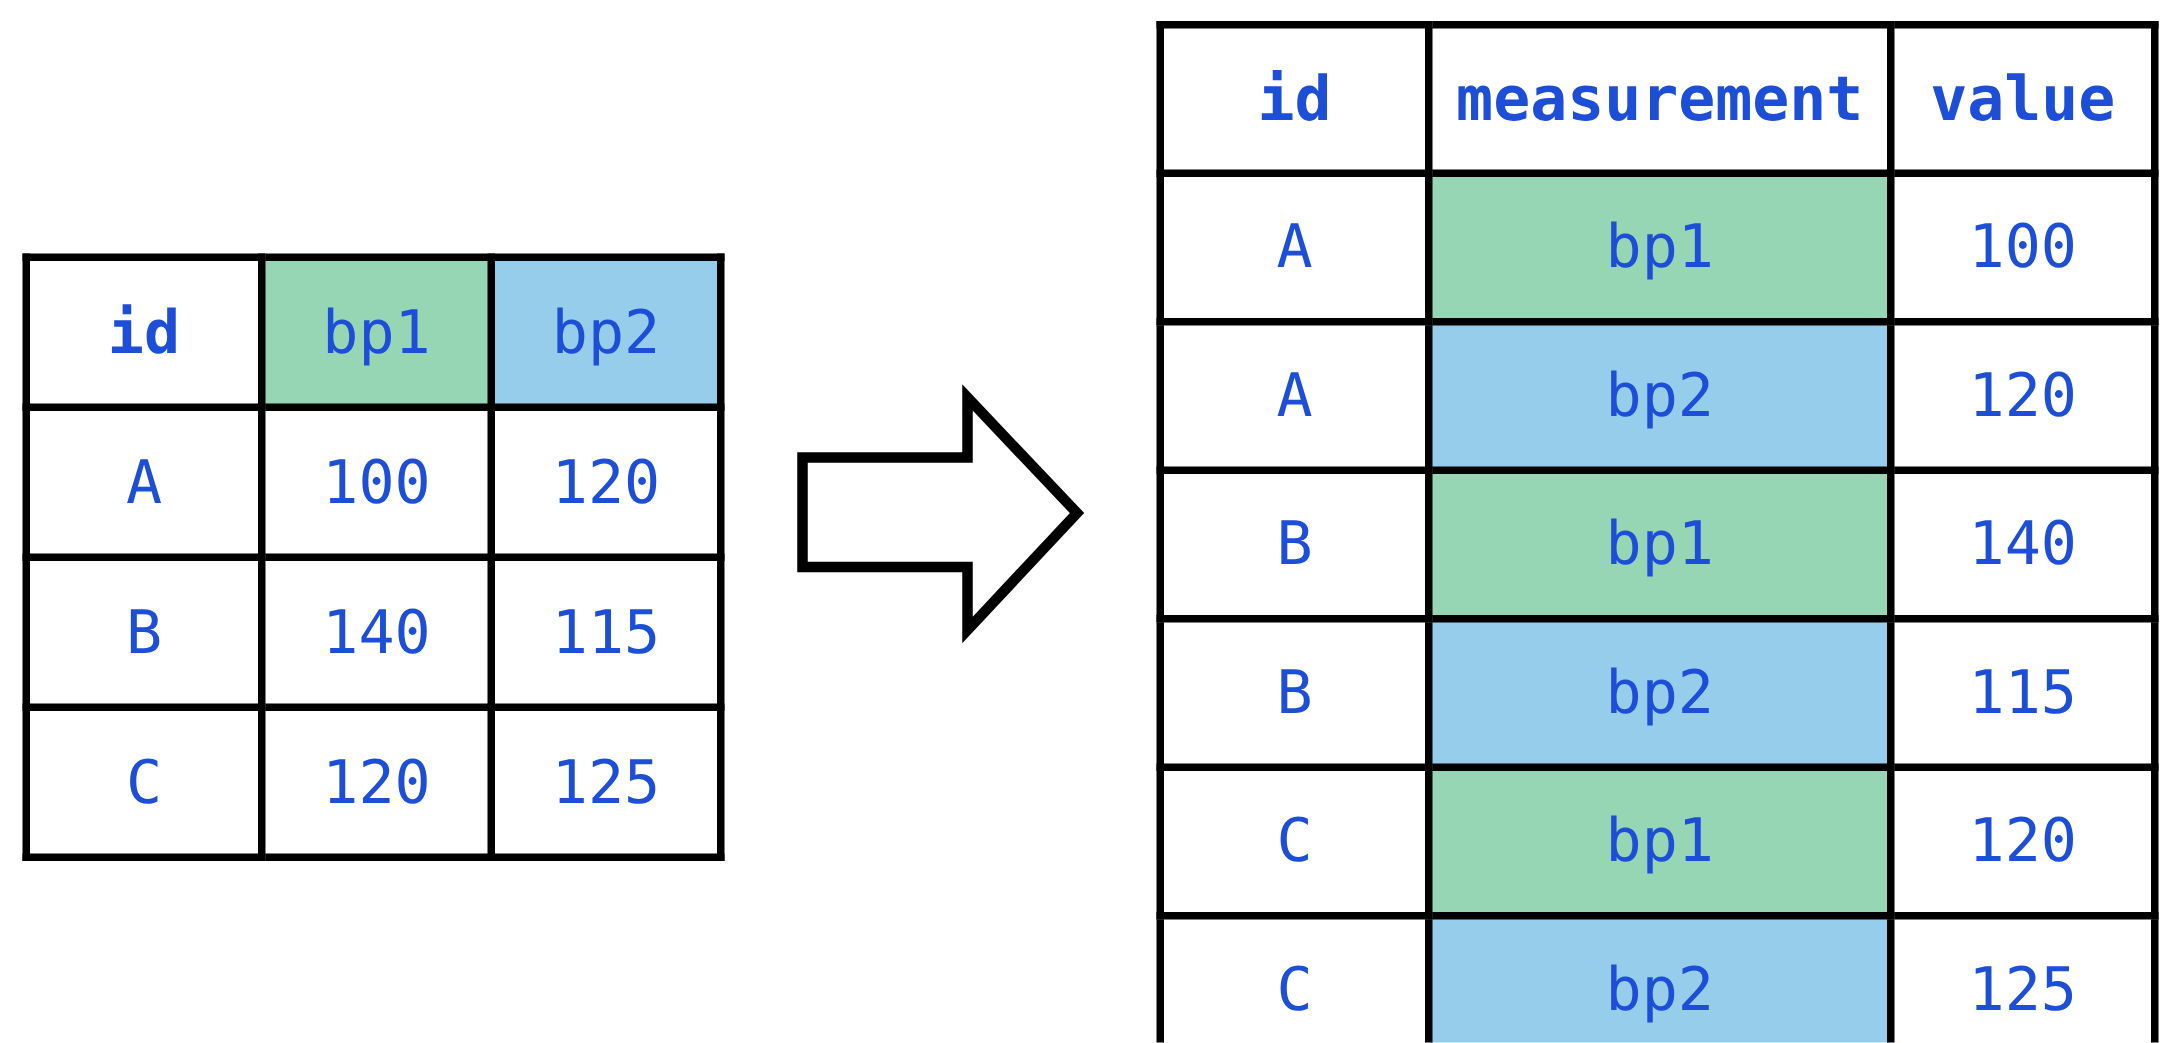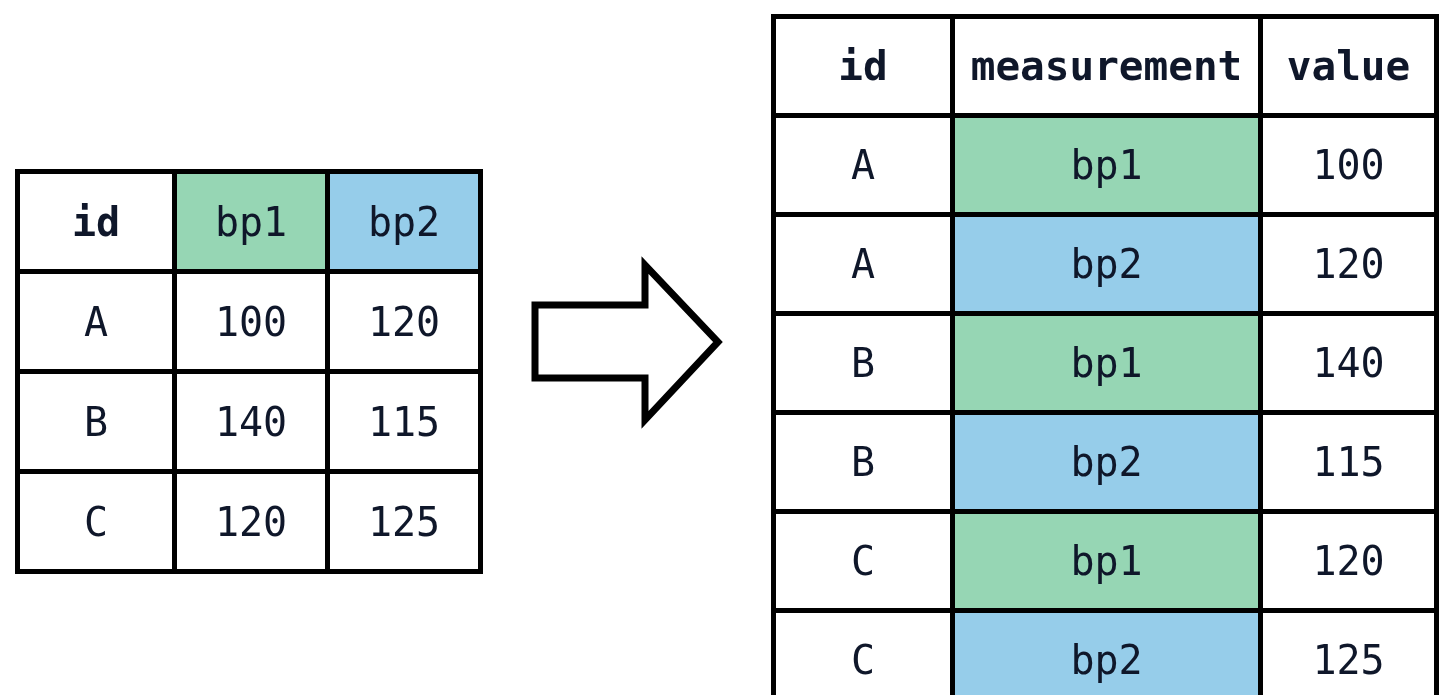--- a/index.html
+++ b/index.html
@@ -30,21 +30,21 @@
     border-collapse: collapse;
     table-layout: fixed;
     background: #ffffff;
   }
   .grid-table td {
     border: 5px solid #000000;
     text-align: center;
     vertical-align: middle;
     padding: 0;
     background: #ffffff;
-    color: #0f172a;
+    color: #1d4ed8;
     font-family: "DejaVu Sans Mono", "Liberation Mono", monospace;
     line-height: 1;
     white-space: nowrap;
   }
   .grid-table td.hdr {
     font-weight: bold;
   }
   .cell-green { background: #96d6b4 !important; }
   .cell-blue  { background: #96cdea !important; }
 

